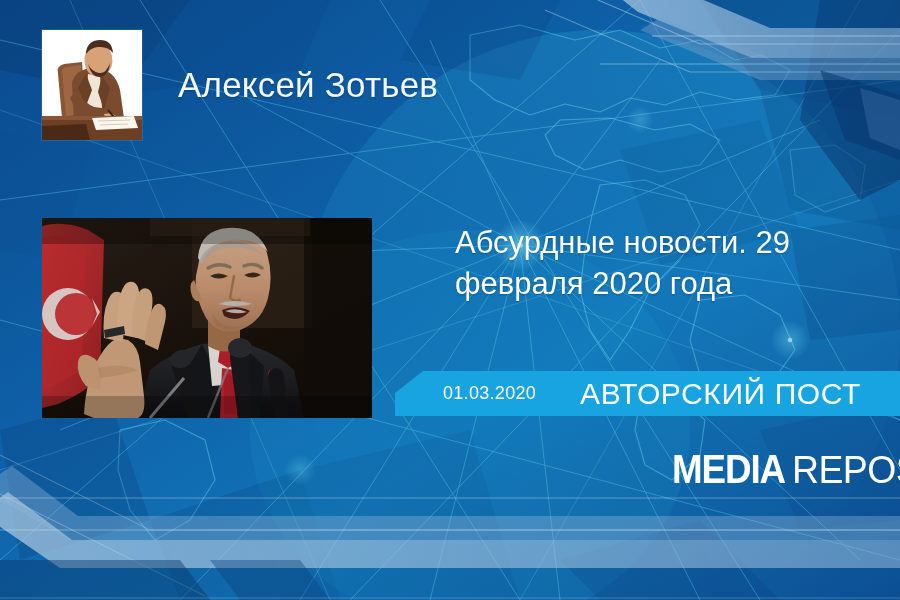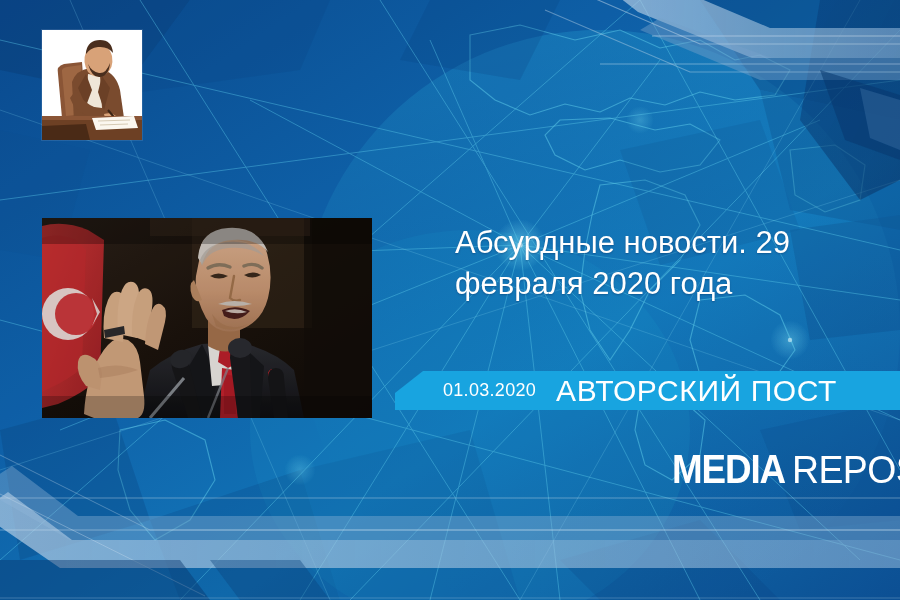--- a/index.html
+++ b/index.html
@@ -80,26 +80,26 @@
     text-shadow: 0 1px 2px rgba(0,35,80,0.35);
     margin-left: 46px;
   }
 
   
   .postbar {
     position: absolute;
     left: 395px;
     top: 371px;
     width: 505px;
-    height: 39px;
+    height: 45px;
     background: #18a4e0;
     clip-path: polygon(28px 0, 100% 0, 100% 100%, 0 100%, 0 22px);
     display: flex;
     align-items: center;
-    gap: 20px;
+    gap: 44px;
     padding-left: 48px;
     box-sizing: border-box;
   }
   .postbar-date {
     color: #ffffff;
     font-size: 18px;
     font-weight: 400;
     letter-spacing: 0.3px;
   }
   .postbar-label {
@@ -305,20 +305,21 @@
         <rect x="0" y="86" width="100" height="4" fill="#8a5536"></rect>
 
         <path d="M50 88 L92 86 L96 98 L54 100 Z" fill="#fbf7ef"></path>
         <path d="M56 91 L88 90" stroke="#d6cab4" stroke-width="1.2"></path>
         <path d="M58 95 L86 94" stroke="#d6cab4" stroke-width="1.2"></path>
 
         <path d="M0 96 L44 94 L48 110 L0 110 Z" fill="#4a2a16"></path>
       </svg>
     </div>
 
+    <div class="author-name">Алексей Зотьев</div>
   </div>
 
   <div class="photo">
     <svg viewBox="0 0 330 200" width="330" height="200">
       <defs>
         <linearGradient id="pBg" x1="0" y1="0" x2="1" y2="1">
           <stop offset="0" stop-color="#2b2119"></stop>
           <stop offset="0.5" stop-color="#1a120c"></stop>
           <stop offset="1" stop-color="#0d0907"></stop>
         </linearGradient>

